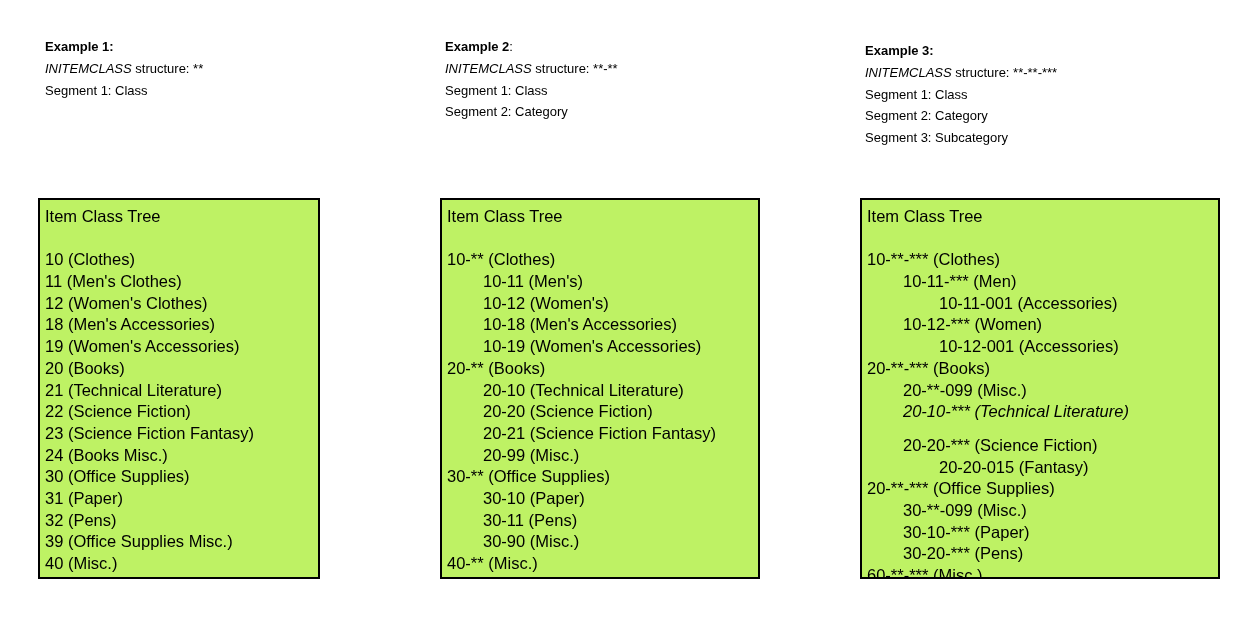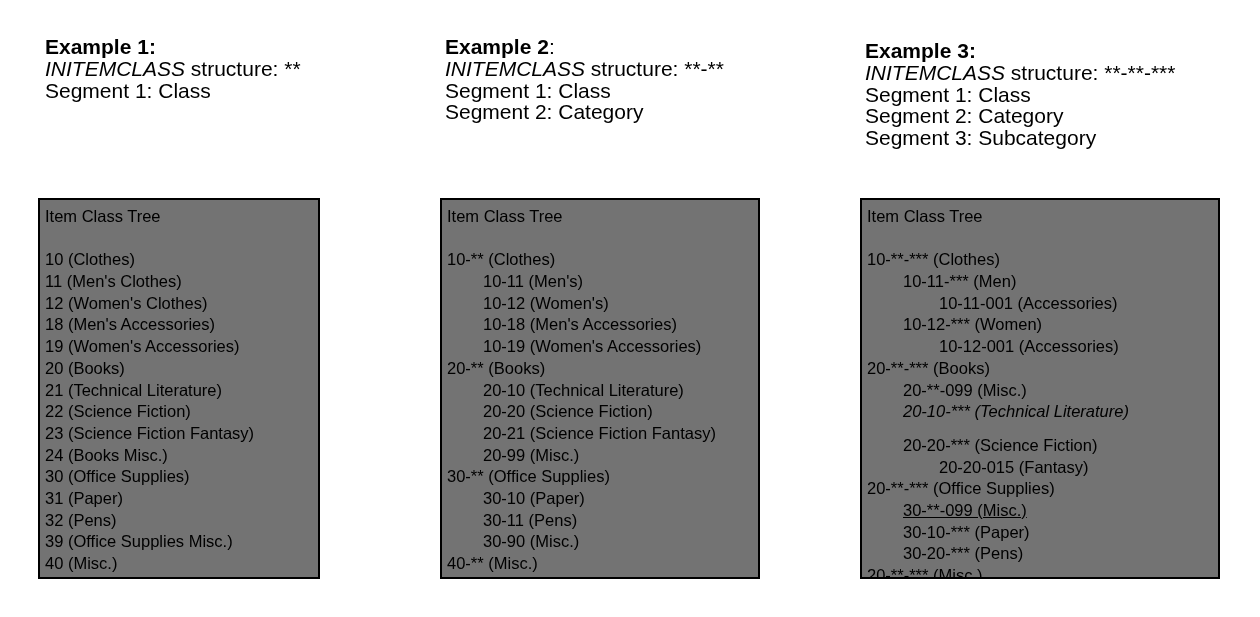--- a/index.html
+++ b/index.html
@@ -8,35 +8,35 @@
     width: 1260px; height: 617px;
     position: relative;
     font-family: "Liberation Sans", sans-serif;
     color: #000000;
     overflow: hidden;
   }
   .canvas { position: absolute; inset: 0; background: #ffffff; }
 
   .example-header {
     position: absolute;
-    font-size: 21px;
+    font-size: 13px;
     line-height: 21.8px;
     white-space: nowrap;
   }
   .example-header .title-bold { font-weight: bold; }
   .example-header .code-name { font-style: italic; }
 
   .hdr-1 { left: 45px;  top: 36px; }
   .hdr-2 { left: 445px; top: 36px; }
   .hdr-3 { left: 865px; top: 40px; }
 
   .tree-box {
     position: absolute;
     border: 2px solid #000000;
-    background: #737373;
+    background: #bef264;
     padding: 6px 5px 0 5px;
     font-size: 16.5px;
     line-height: 21.7px;
     white-space: nowrap;
     overflow: hidden;
   }
   .box-1 { left: 38px;  top: 198px; width: 282px; height: 381px; }
   .box-2 { left: 440px; top: 198px; width: 320px; height: 381px; }
   .box-3 { left: 860px; top: 198px; width: 360px; height: 381px; }
 
@@ -116,19 +116,19 @@
     <div class="tree-row" style="padding-left: 36px;">10-11-*** (Men)</div>
     <div class="tree-row" style="padding-left: 72px;">10-11-001 (Accessories)</div>
     <div class="tree-row" style="padding-left: 36px;">10-12-*** (Women)</div>
     <div class="tree-row" style="padding-left: 72px;">10-12-001 (Accessories)</div>
     <div class="tree-row" style="padding-left: 0px;">20-**-*** (Books)</div>
     <div class="tree-row" style="padding-left: 36px;">20-**-099 (Misc.)</div>
     <div class="tree-row" style="padding-left: 36px; font-style: italic;">20-10-*** (Technical Literature)</div>
     <div class="tree-row" style="padding-left: 36px; margin-top: 12px;">20-20-*** (Science Fiction)</div>
     <div class="tree-row" style="padding-left: 72px;">20-20-015 (Fantasy)</div>
     <div class="tree-row" style="padding-left: 0px;">20-**-*** (Office Supplies)</div>
-    <div class="tree-row" style="padding-left: 36px; text-decoration: underline;">30-**-099 (Misc.)</div>
+    <div class="tree-row" style="padding-left: 36px;">30-**-099 (Misc.)</div>
     <div class="tree-row" style="padding-left: 36px;">30-10-*** (Paper)</div>
     <div class="tree-row" style="padding-left: 36px;">30-20-*** (Pens)</div>
-    <div class="tree-row" style="padding-left: 0px;">20-**-*** (Misc.)</div>
+    <div class="tree-row" style="padding-left: 0px;">60-**-*** (Misc.)</div>
   </div>
 
 </div>
 
 </body></html>

